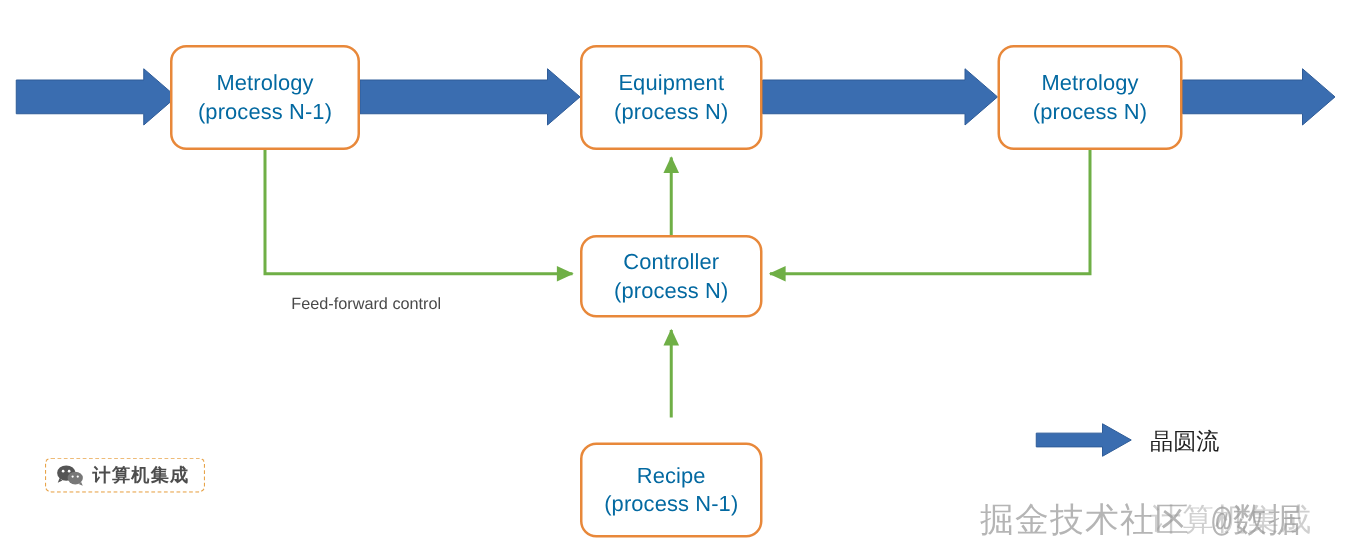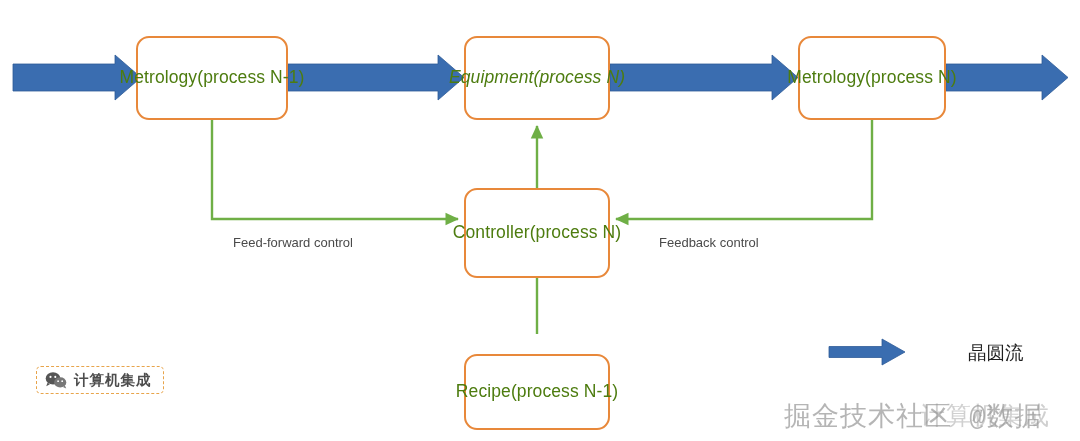--- a/index.html
+++ b/index.html
@@ -26,35 +26,35 @@
   }
 
   
   .node {
     position: absolute;
     box-sizing: border-box;
     background: #ffffff;
     border: 2.4px solid #E8883A;
     border-radius: 13px;
     display: flex;
-    flex-direction: row;
+    flex-direction: column;
     align-items: center;
     justify-content: center;
-    color: #4d7c0f;
+    color: #0369a1;
     font-size: 17.5px;
     line-height: 1.33;
     letter-spacing: 0.1px;
     z-index: 5;
   }
   .node .l1, .node .l2 { display: block; white-space: nowrap; }
 
   #node-metrology-n1 { left: 136px; top: 36px;  width: 152px; height: 84px; }
-  #node-equipment-n  { left: 464px; top: 36px;  width: 146px; height: 84px; font-style: italic; }
+  #node-equipment-n  { left: 464px; top: 36px;  width: 146px; height: 84px; }
   #node-metrology-n  { left: 798px; top: 36px;  width: 148px; height: 84px; }
-  #node-controller-n { left: 464px; top: 188px; width: 146px; height: 90px; }
+  #node-controller-n { left: 464px; top: 188px; width: 146px; height: 66px; }
   #node-recipe-n1    { left: 464px; top: 334px; width: 146px; height: 76px; margin-top: 20px; }
 
   
   .edge-label {
     position: absolute;
     color: #4a4a4a;
     font-size: 13px;
     white-space: nowrap;
     z-index: 4;
   }
@@ -71,21 +71,20 @@
     display: flex;
     align-items: center;
     gap: 14px;
     z-index: 6;
   }
   #legend .legend-text {
     color: #1f1f1f;
     font-size: 18.5px;
     white-space: nowrap;
     font-family: "DejaVu Sans", "Liberation Sans", sans-serif;
-    margin-left: 48px;
   }
 
   
   #wechat-badge {
     position: absolute;
     left: 36px;
     top: 366px;
     height: 28px;
     box-sizing: border-box;
     padding: 0 11px 0 8px;
@@ -191,21 +190,20 @@
     <span class="l1">Controller</span>
     <span class="l2">(process N)</span>
   </div>
 
   <div class="node" id="node-recipe-n1">
     <span class="l1">Recipe</span>
     <span class="l2">(process N-1)</span>
   </div>
 
   <div class="edge-label" id="label-feed-forward">Feed-forward control</div>
-  <div class="edge-label" id="label-feedback">Feedback control</div>
 
   <div id="legend">
     <svg width="78" height="28" viewBox="0 0 78 28" xmlns="http://www.w3.org/2000/svg">
       <path d="M1,8.5 L54,8.5 L54,1 L77,14 L54,27 L54,19.5 L1,19.5 Z" fill="#3A6DB0" stroke="#2F5C98" stroke-width="0.8"></path>
     </svg>
     <span class="legend-text">晶圆流</span>
   </div>
 
   <div id="wechat-badge">
     <svg width="22" height="18" viewBox="0 0 22 18" xmlns="http://www.w3.org/2000/svg">

